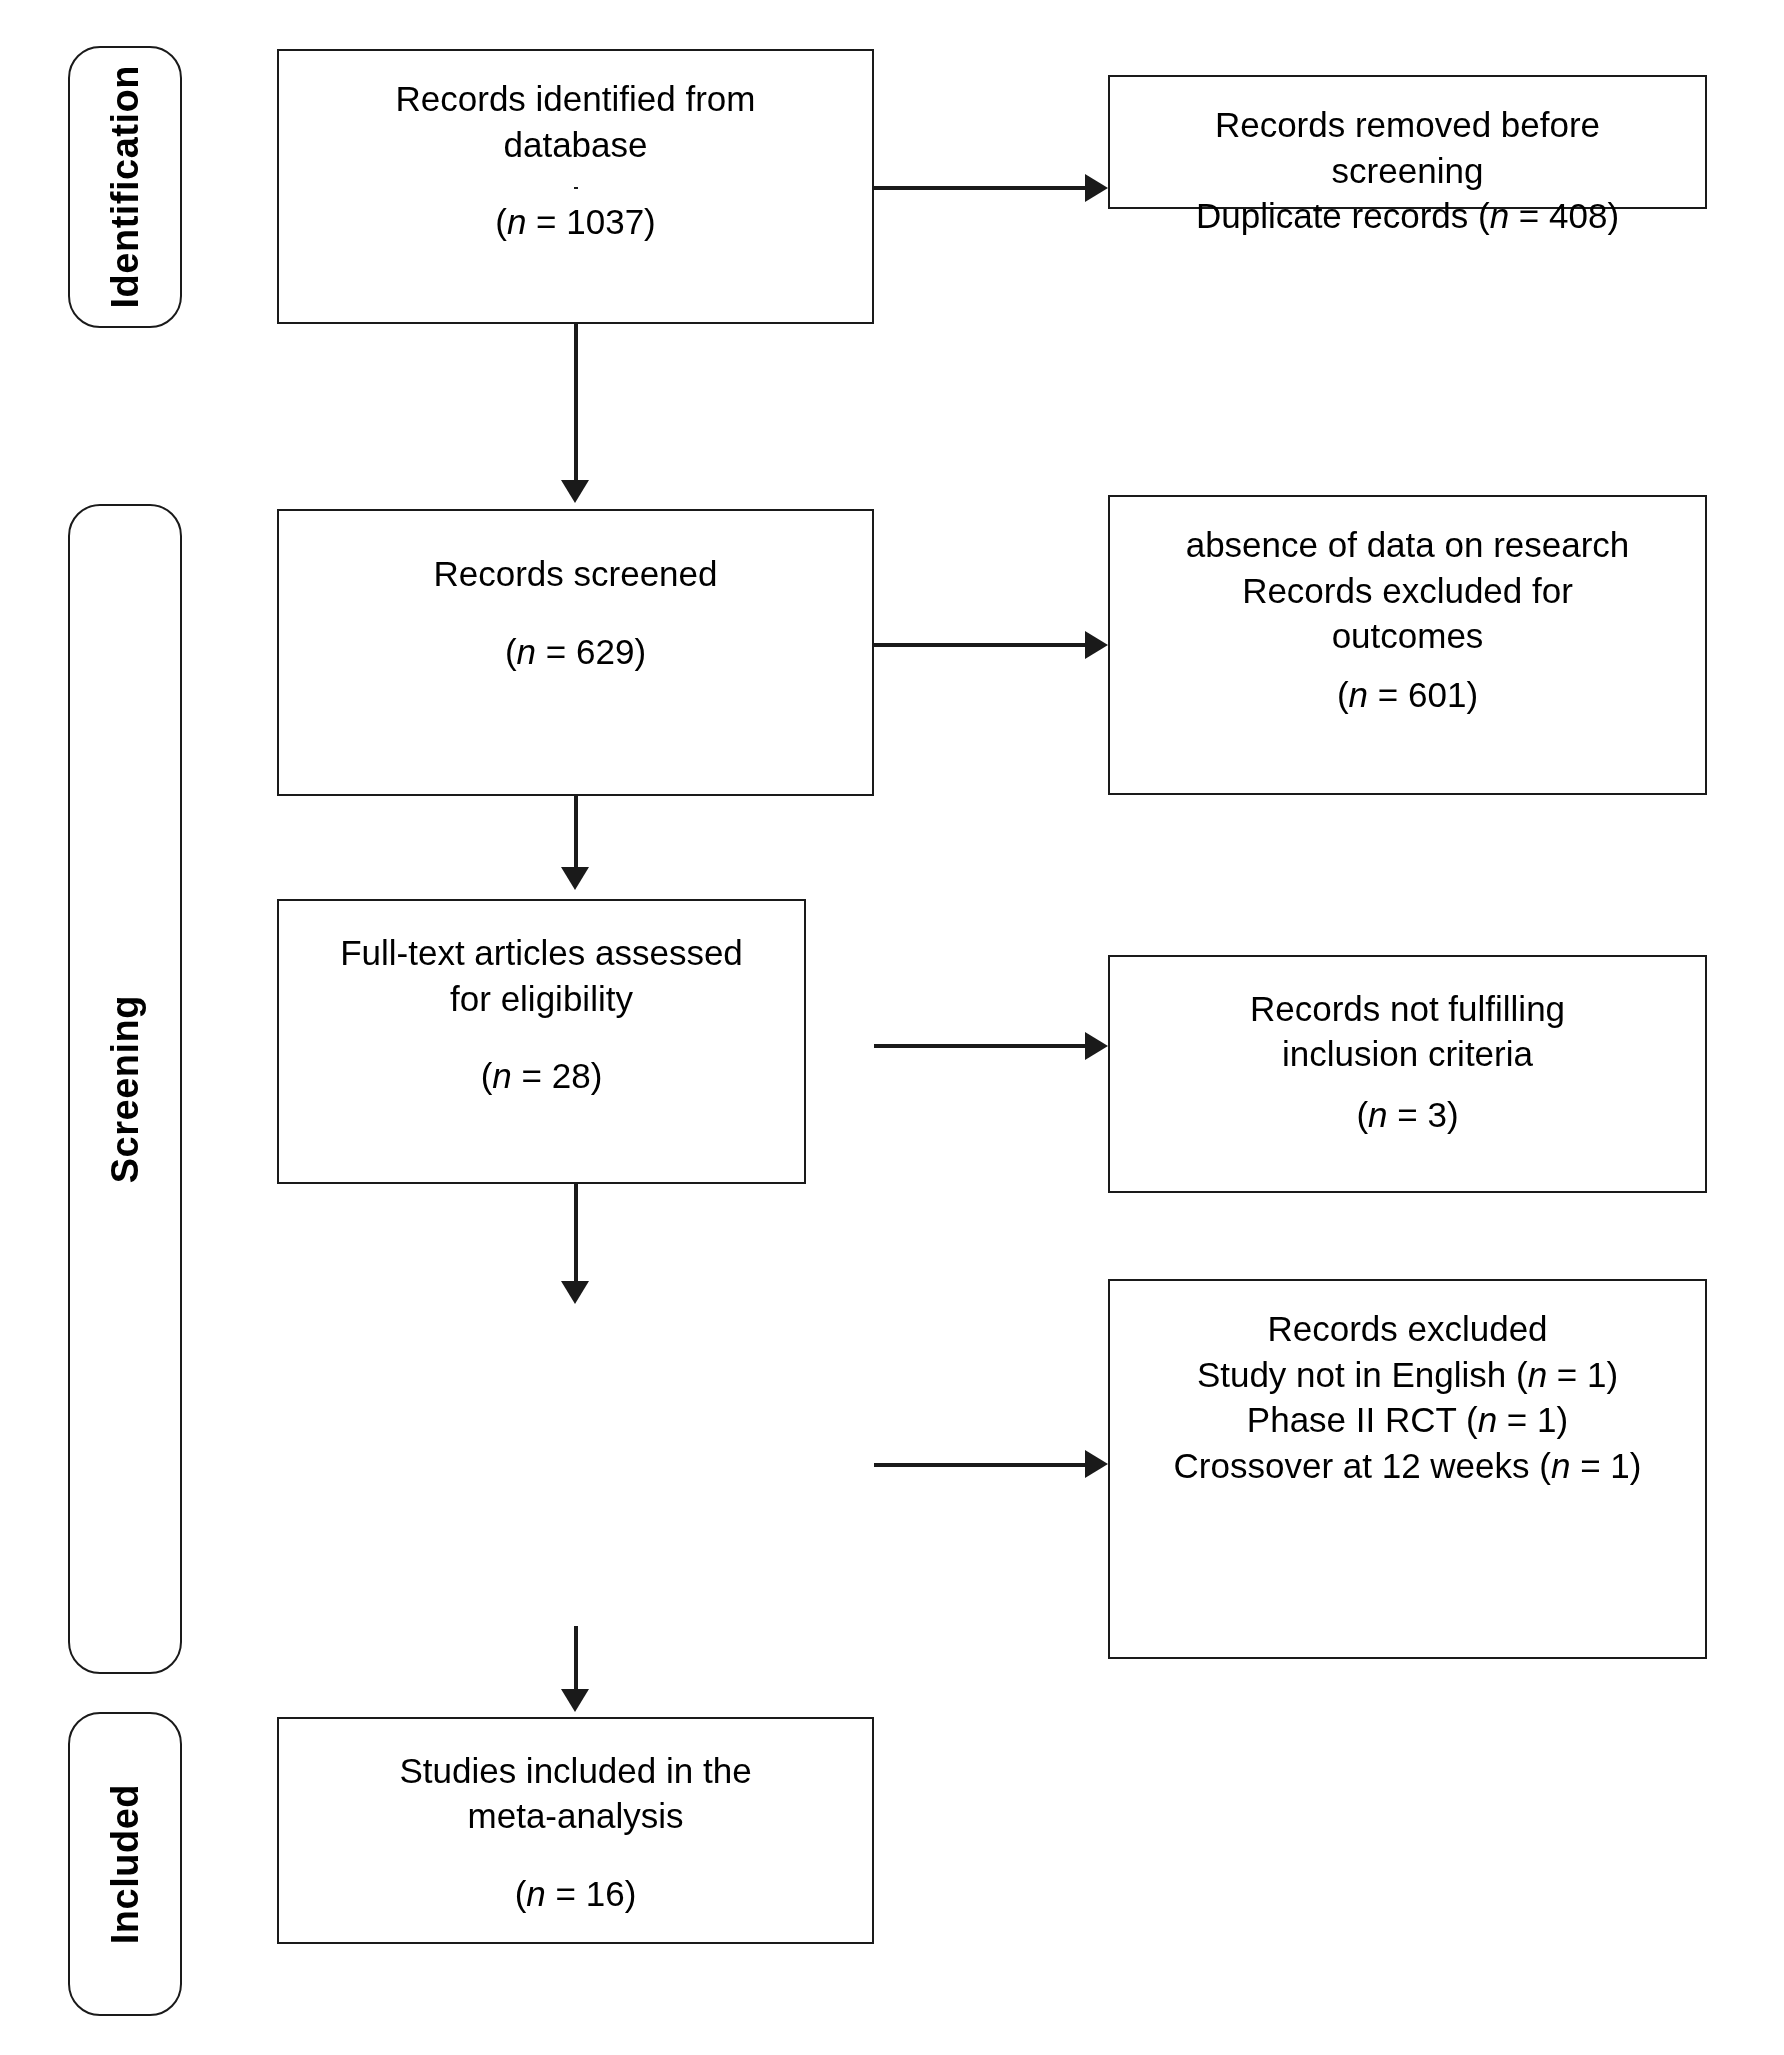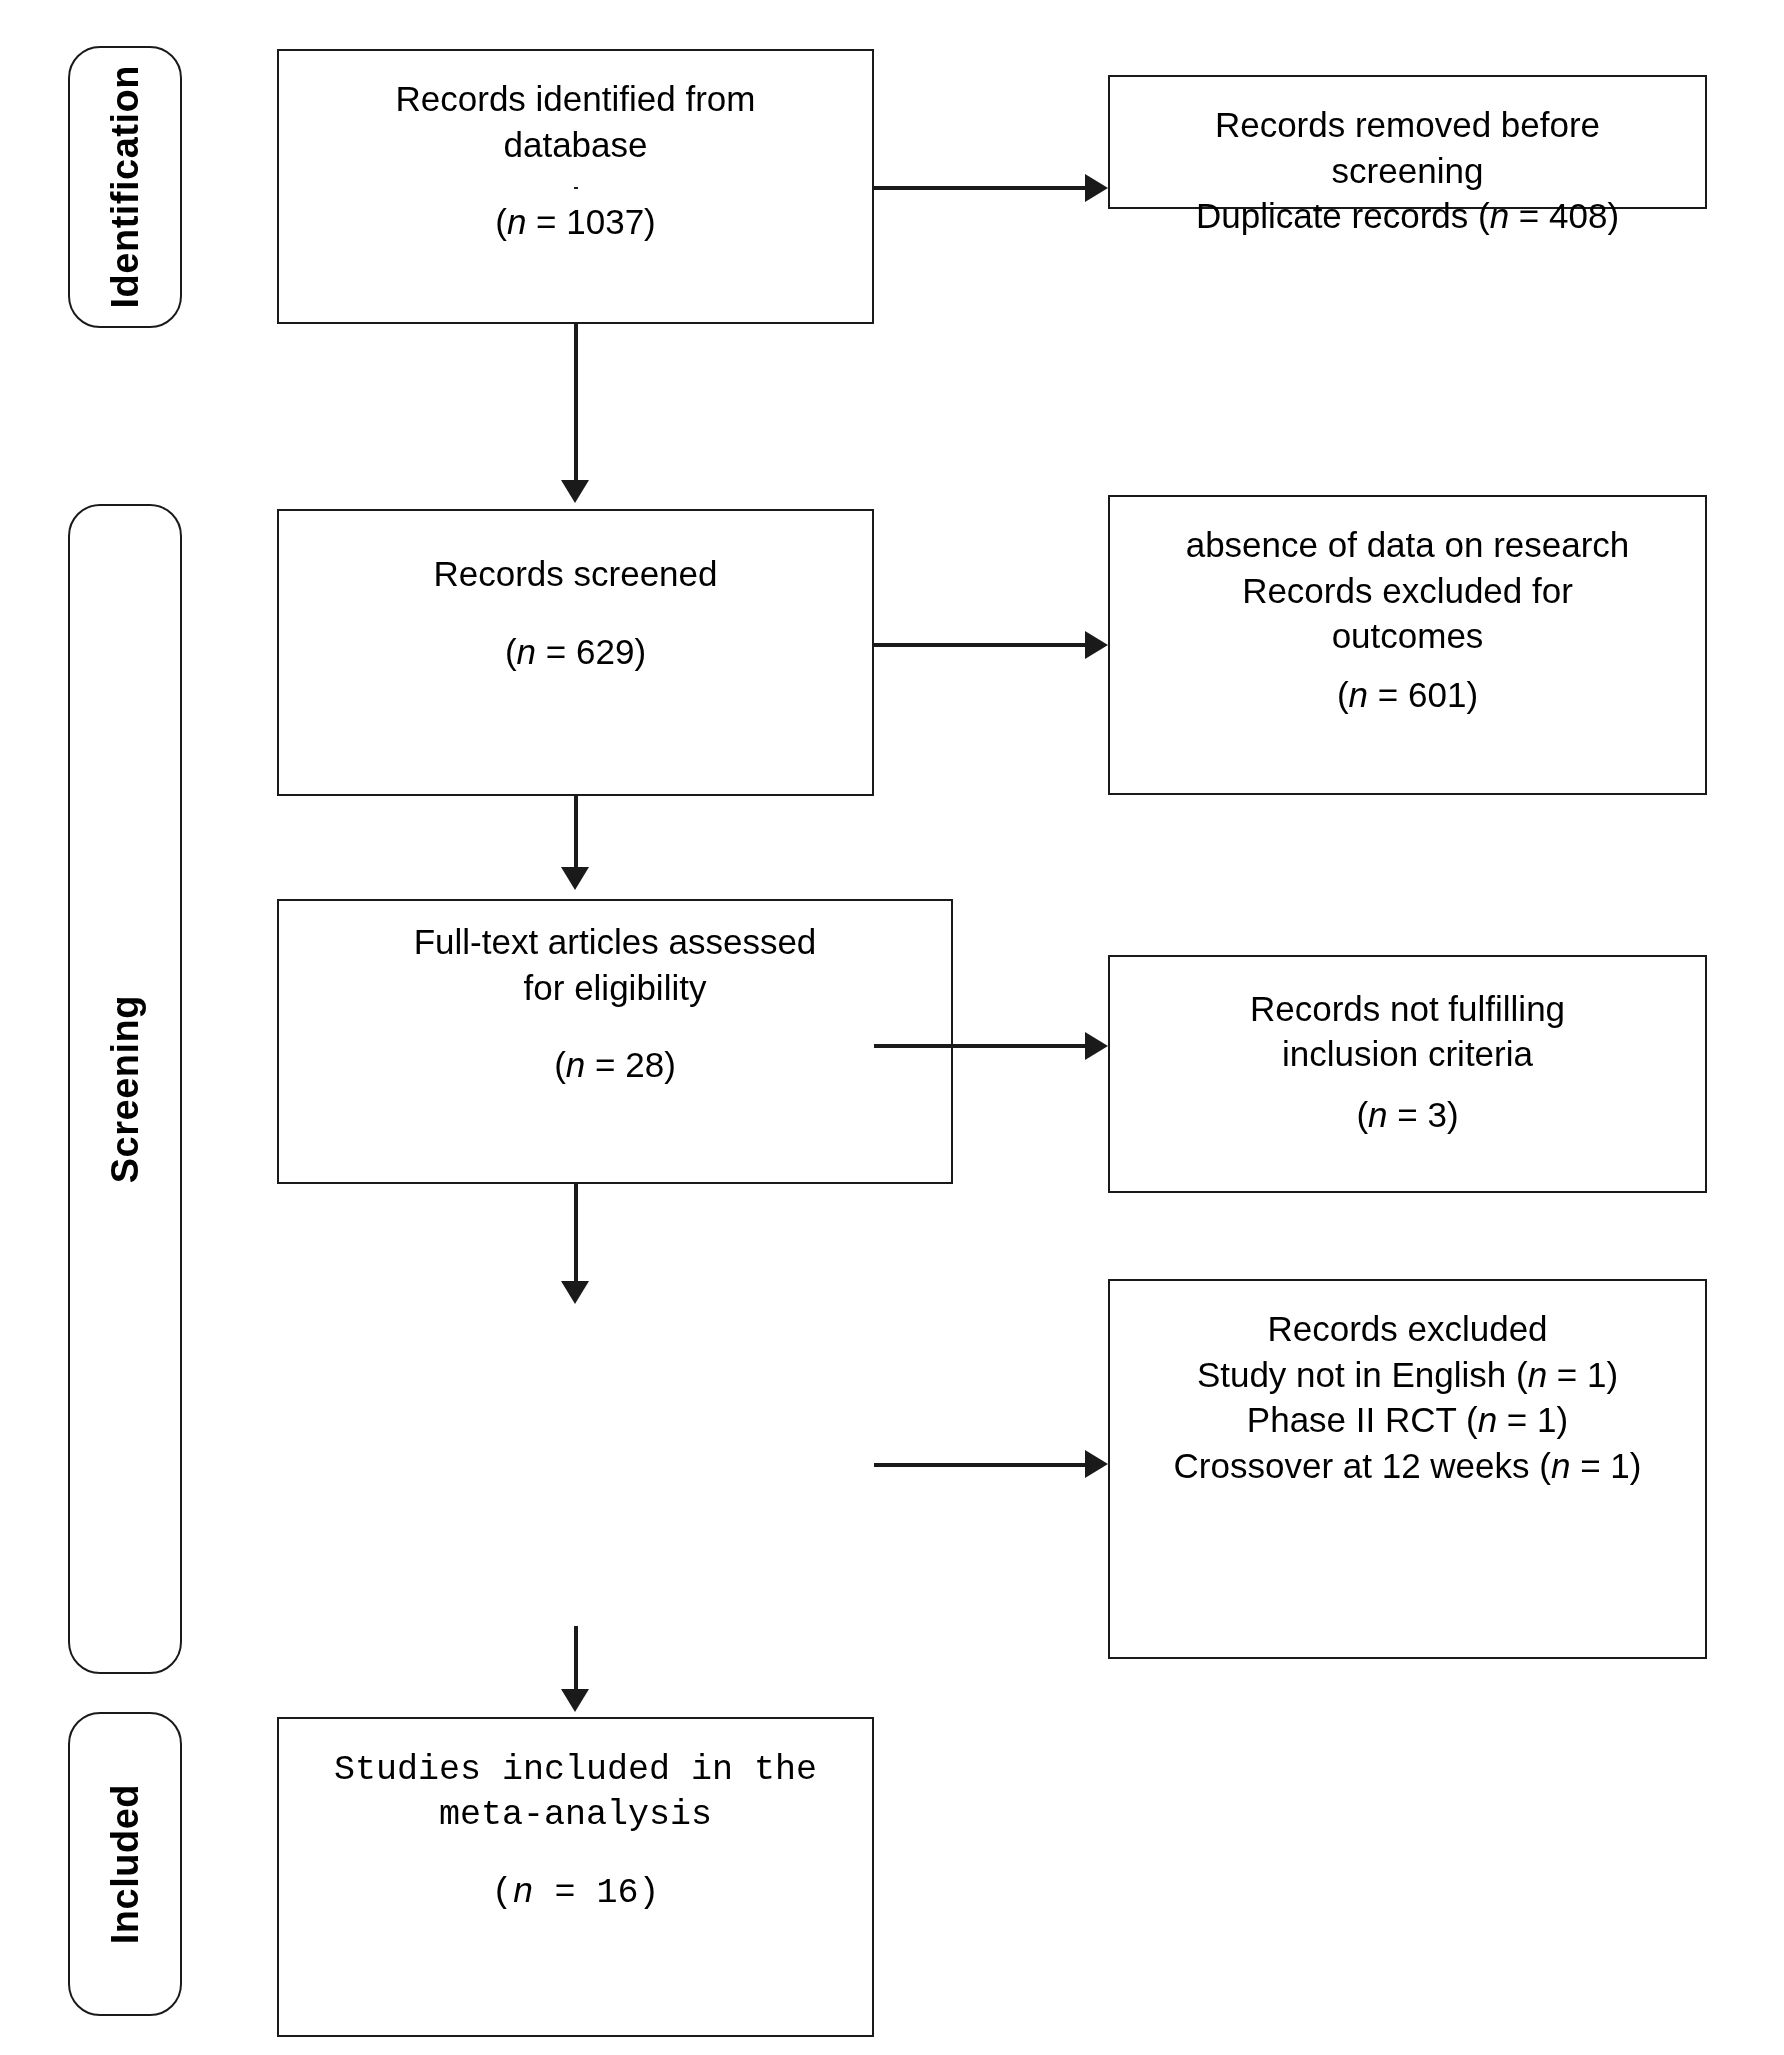--- a/index.html
+++ b/index.html
@@ -136,21 +136,21 @@
     <div style="height:13.3px"></div>
     <div class="line">(<span class="nv">n</span> = <span>601</span>)</div>
   </div>
 
   <div class="h-line" style="left:874px; top:643px; width:211px;"></div>
   <div class="arrow-right" style="left:1085px; top:631px;"></div>
 
   <div class="v-line" style="left:574px; top:796px; height:74px;"></div>
   <div class="arrow-down" style="left:561px; top:867px;"></div>
 
-  <div class="flow-box top-align" style="left:277px; top:899px; width:676px; height:285px; padding-top:18px;">
+  <div class="flow-box top-align" style="left:277px; top:899px; width:529px; height:285px; padding-top:29px;">
     <div class="line">Full-text articles assessed</div>
     <div class="line">for eligibility</div>
     <div class="gap"></div>
     <div class="line">(<span class="nv">n</span> = <span>28</span>)</div>
   </div>
 
   <div class="flow-box top-align" style="left:1108px; top:927px; width:599px; height:238px; padding-top:28.5px;margin-top:28px;">
     <div class="line">Records not fulfilling</div>
     <div class="line">inclusion criteria</div>
     <div style="height:15px"></div>
@@ -170,21 +170,21 @@
     <div class="line"><span>Phase II RCT</span> (<span class="nv">n</span> = <span>1</span>)</div>
     <div class="line"><span>Crossover at 12 weeks</span> (<span class="nv">n</span> = <span>1</span>)</div>
   </div>
 
   <div class="h-line" style="left:874px; top:1463px; width:211px;"></div>
   <div class="arrow-right" style="left:1085px; top:1450px;"></div>
 
   <div class="v-line" style="left:574px; top:1626px; height:65px;"></div>
   <div class="arrow-down" style="left:561px; top:1689px;"></div>
 
-  <div class="flow-box top-align" style="left:277px; top:1717px; width:597px; height:320px; padding-top:28.5px;font-family:Liberation Mono, monospace;">
+  <div class="flow-box top-align" style="left:277px; top:1717px; width:597px; height:227px; padding-top:28.5px;">
     <div class="line">Studies included in the</div>
     <div class="line">meta-analysis</div>
     <div class="gap"></div>
     <div class="line">(<span class="nv">n</span> = <span>16</span>)</div>
   </div>
 
 </div>
 
 
 </body></html>

